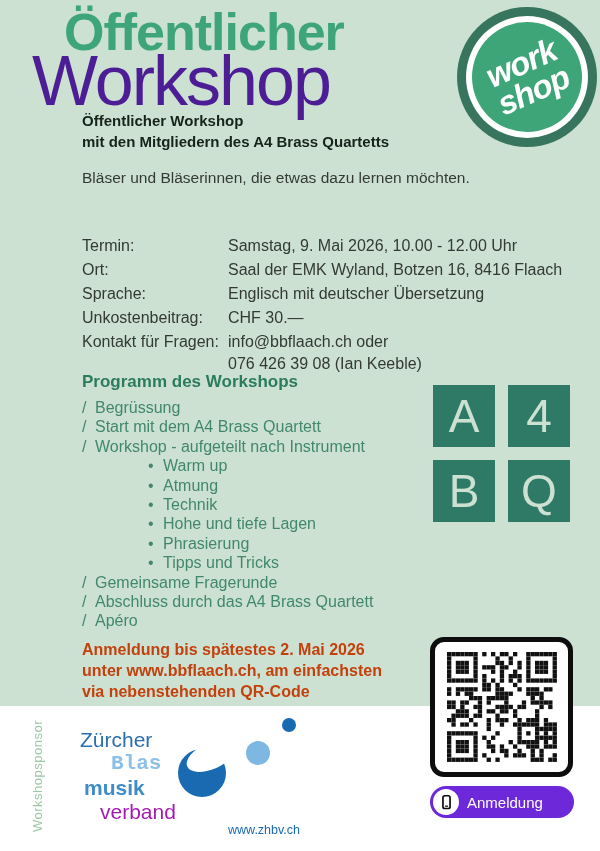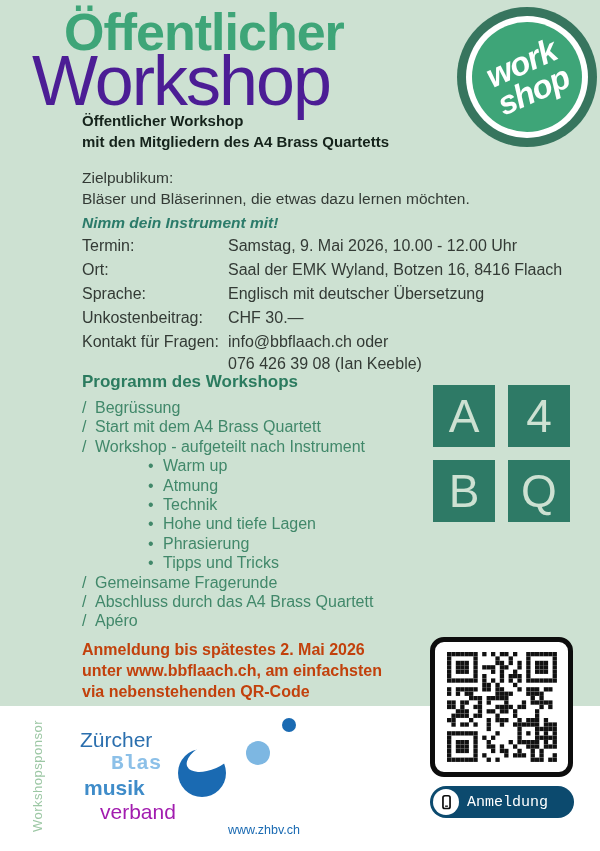--- a/index.html
+++ b/index.html
@@ -55,22 +55,22 @@
 
   
   .reg-text{position:absolute;left:82px;top:639px;font-size:16px;font-weight:bold;
     color:#c2410c;line-height:21px;}
 
   
   .qr-box{position:absolute;left:430px;top:637px;width:133px;height:130px;background:#ffffff;
     border:5px solid #0d0d0d;border-radius:14px;z-index:4;display:flex;align-items:center;justify-content:center;}
 
   
-  .pill{position:absolute;left:430px;top:786px;width:144px;height:32px;background:#0c4a6e;
-    border-radius:17px;display:flex;align-items:center;z-index:4;font-family:Liberation Mono, monospace;}
+  .pill{position:absolute;left:430px;top:786px;width:144px;height:32px;background:#6d28d9;
+    border-radius:17px;display:flex;align-items:center;z-index:4;}
   .pill .phone-circle{width:26px;height:26px;border-radius:50%;background:#ffffff;margin-left:3px;
     display:flex;align-items:center;justify-content:center;}
   .pill .plabel{color:#ffffff;font-size:15px;margin-left:8px;}
 
   
   .footer{position:absolute;left:0;top:706px;width:600px;height:145px;background:#ffffff;}
   .sponsor-vert{position:absolute;left:30px;top:6px;height:120px;writing-mode:vertical-rl;
     transform:rotate(180deg);font-size:13px;color:#9cc7a4;letter-spacing:.5px;}
   .org-line{position:absolute;font-size:21px;white-space:nowrap;}
   .org-zuercher{left:80px;top:22px;color:#2b6fae;}
@@ -99,24 +99,22 @@
         </div>
       </div>
     </div>
 
     <div class="subtitle">
       <div>Öffentlicher Workshop</div>
       <div>mit den Mitgliedern des A4 Brass Quartetts</div>
     </div>
 
     <div class="intro">
-      <div>Zielpublikum:</div>
       <div>Bläser und Bläserinnen, die etwas dazu lernen möchten.</div>
     </div>
-    <div class="instrument">Nimm dein Instrument mit!</div>
 
     <div class="details">
       <div class="row">
         <span class="label">Termin:</span>
         <span class="value">Samstag, 9. Mai 2026, 10.00 - 12.00 Uhr</span>
       </div>
       <div class="row">
         <span class="label">Ort:</span>
         <span class="value">Saal der EMK Wyland, Botzen 16, 8416 Flaach</span>
       </div>

